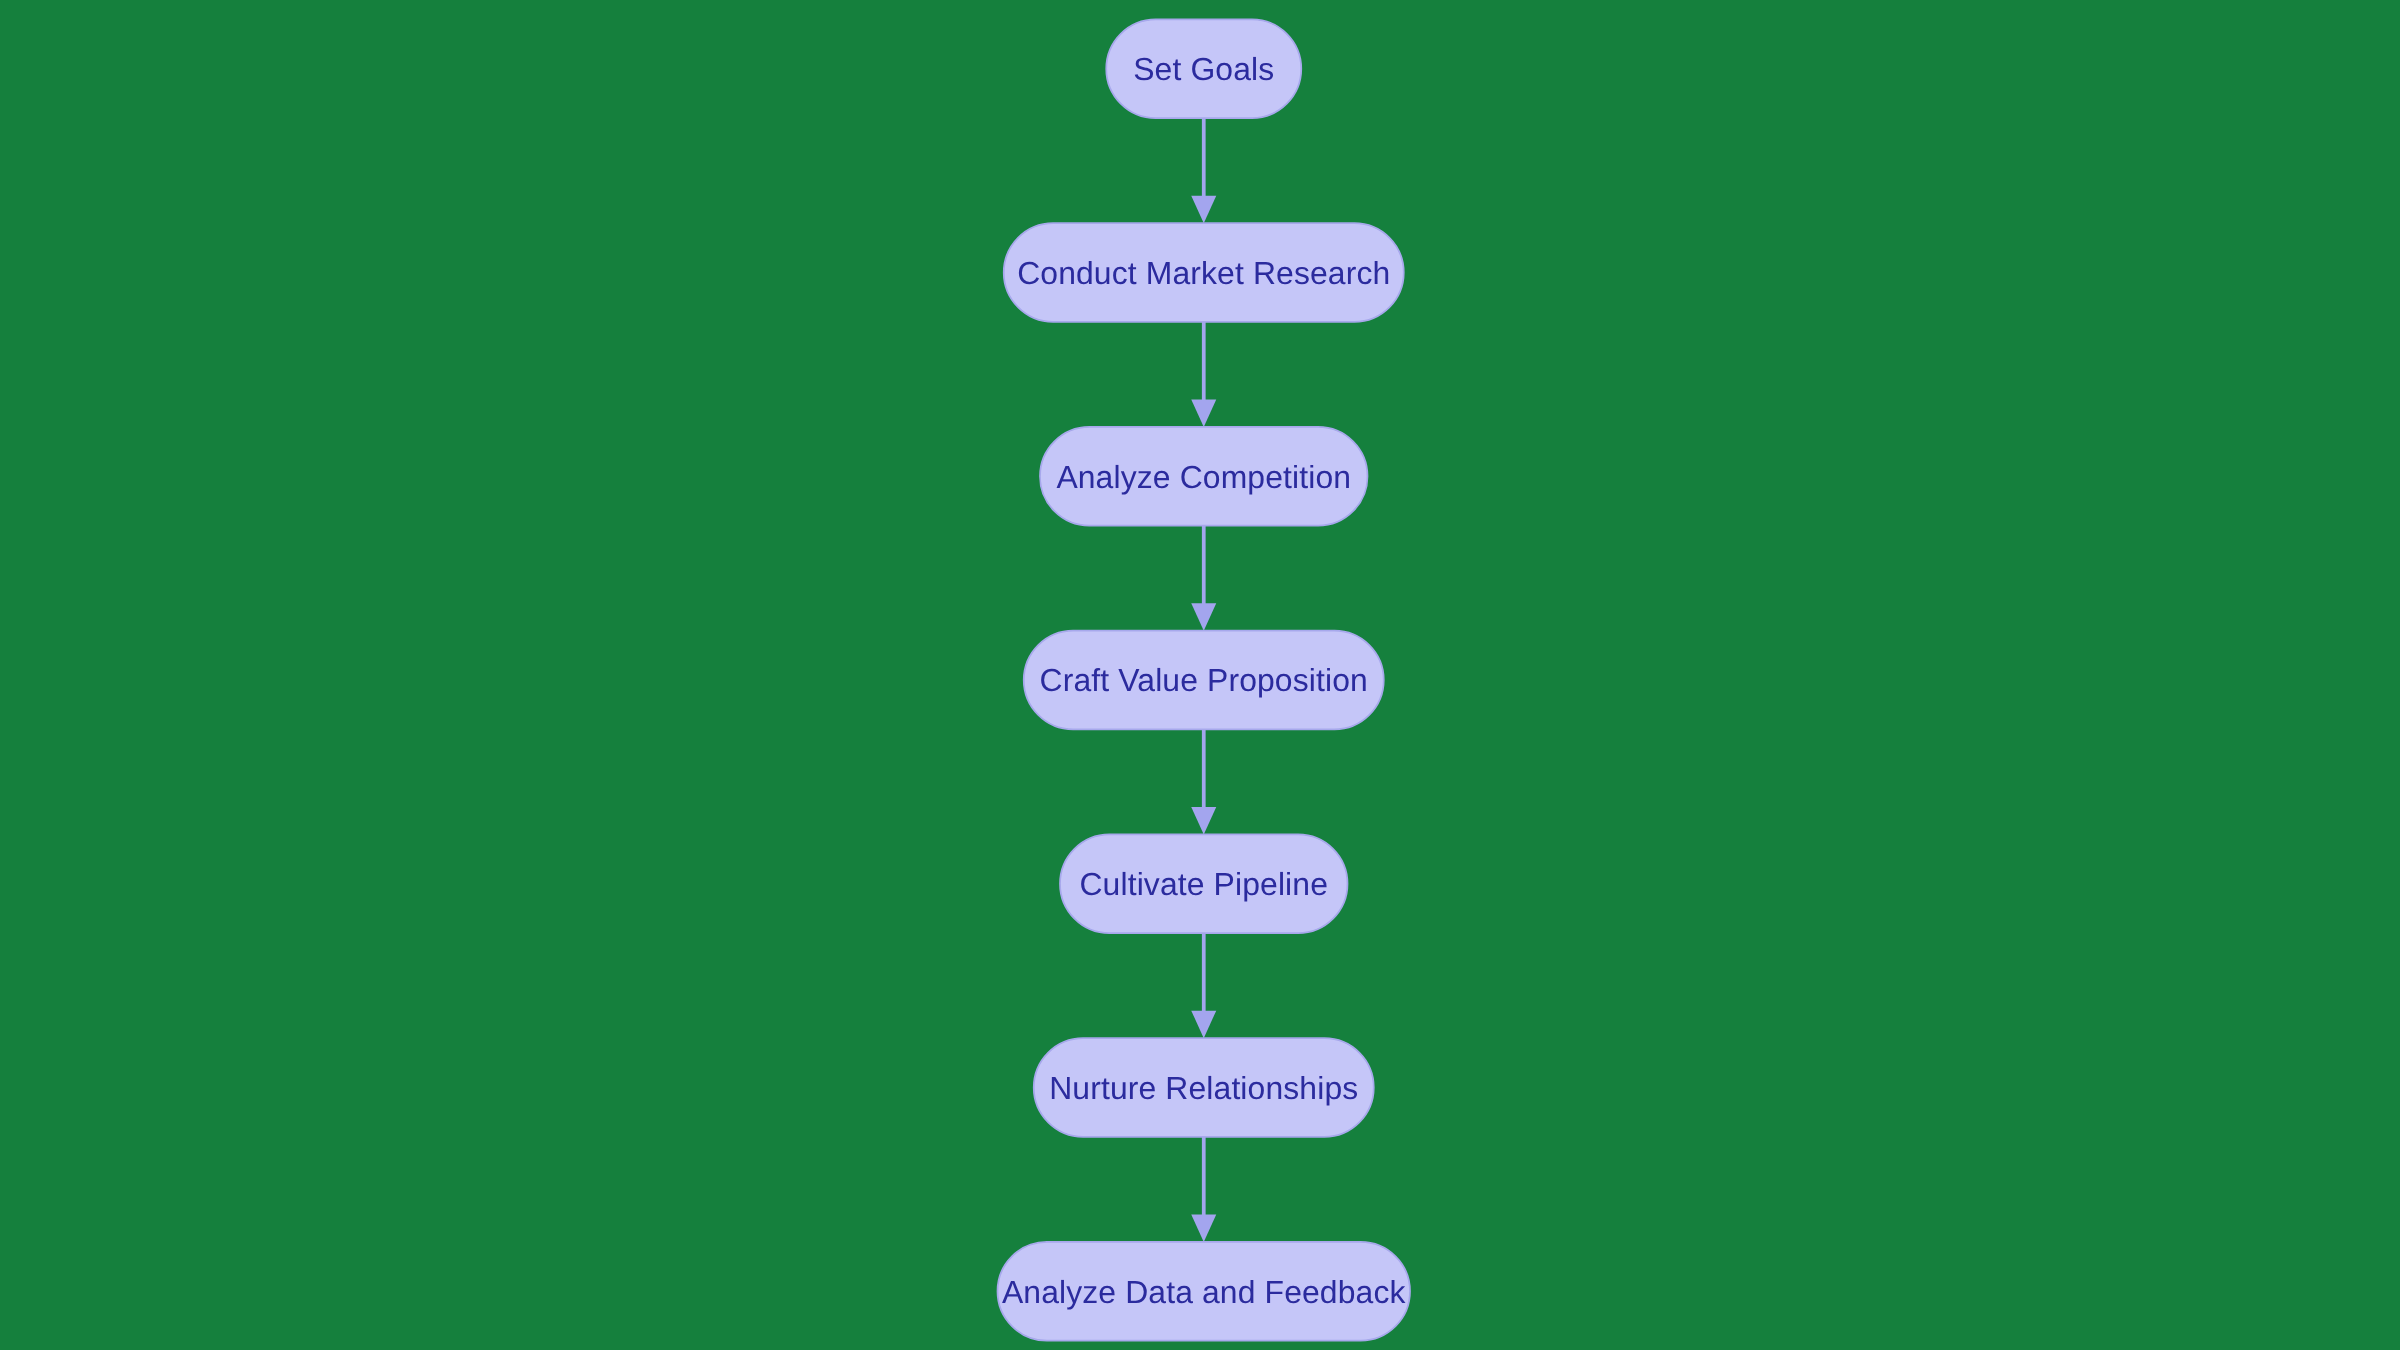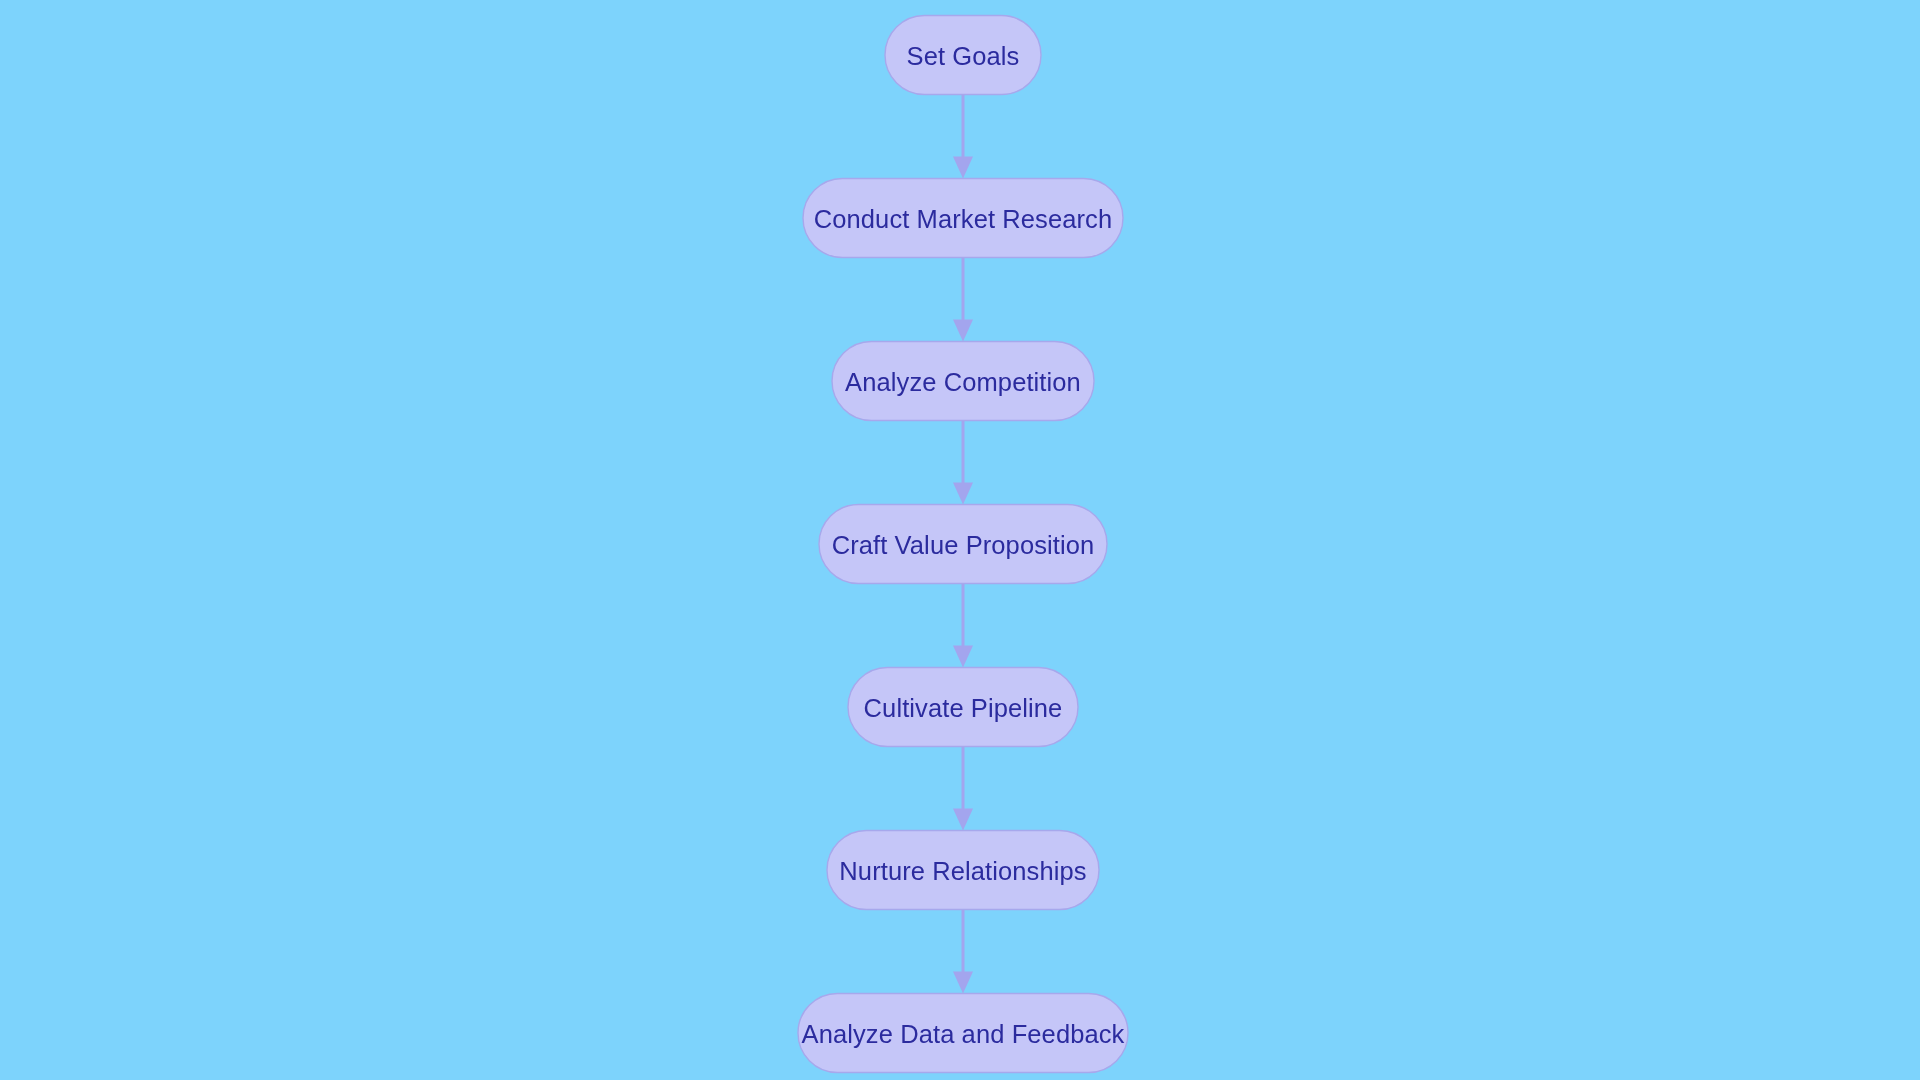--- a/index.html
+++ b/index.html
@@ -11,21 +11,21 @@
     background: #ffffff;
     overflow: hidden;
   }
   body {
     font-family: "Liberation Sans", sans-serif;
   }
   #flow-root {
     position: relative;
     width: 1920px;
     height: 1080px;
-    background: #7dd3fc;
+    background: #15803d;
   }
   #flow-svg {
     position: absolute;
     left: 0;
     top: 0;
     width: 1920px;
     height: 1080px;
     display: block;
   }
   .node-rect {

